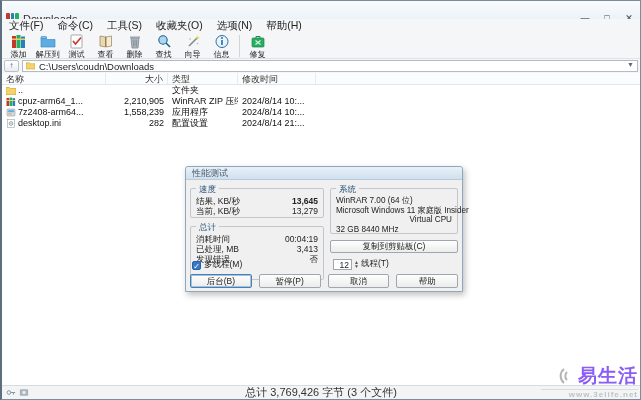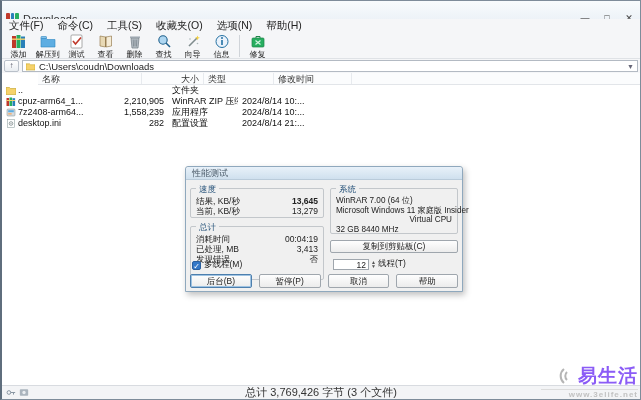--- a/index.html
+++ b/index.html
@@ -19,27 +19,27 @@
   .menubar span { padding:0 7px; }
 
   .toolbar { position:absolute; left:0; right:0; top:32px; height:26px; background:#f5f6f8; border-bottom:1px solid #dfe2e6; display:flex; align-items:flex-start; padding:1px 2px 0 2px; }
   .tbtn { width:29px; display:flex; flex-direction:column; align-items:center; gap:0px; }
   .tbtn svg { width:16px; height:15px; }
   .tbtn .lbl { font-size:8.5px; color:#222; white-space:nowrap; transform:scale(.95); }
   .tb-sep { width:1px; height:22px; background:#d0d4d9; margin:1px 3px 0 3px; }
 
   .addrbar { position:absolute; left:0; right:0; top:58px; height:14px; background:#f5f6f8; display:flex; align-items:center; padding:0 2px; gap:3px; }
   .upbtn { width:15px; height:12px; border:1px solid #b9c0c9; background:linear-gradient(#fff,#e9edf1); border-radius:2px; font-size:8px; color:#556; text-align:center; line-height:10px; }
-  .combo { flex:1; height:12px; background:#fff; border:1px solid #b3bac3; display:flex; align-items:center; padding:0 3px; gap:4px; }
+  .combo { flex:1; height:12px; background:#fff; border:1px solid #b3bac3; display:flex; align-items:flex-start; padding:0 3px; gap:4px; }
   .combo .path { font-size:9.5px; color:#222; }
   .combo .drop { margin-left:auto; font-size:7px; color:#667; }
 
   
   .list { position:absolute; left:0; right:0; top:72px; bottom:14px; background:#fff; }
-  .lhead { display:flex; height:12px; background:#fbfcfd; border-bottom:1px solid #e2e5e9; font-size:9px; color:#333;margin-left:36px; }
+  .lhead { display:flex; height:12px; background:#fbfcfd; border-bottom:1px solid #e2e5e9; font-size:9px; color:#333; }
   .lhead .c { border-right:1px solid #e7eaee; padding:0 4px; line-height:12px; }
   .c-name { width:104px; }
   .c-size { width:62px; text-align:right; }
   .c-type { width:70px; }
   .c-mod  { width:78px; }
   .lrow { display:flex; height:11px; font-size:9px; color:#111; align-items:center; }
   .lrow .c { padding:0 4px; line-height:11px; white-space:nowrap; overflow:hidden; }
   .lrow .c-name { display:flex; align-items:center; gap:2px; }
   .fic { width:10px; height:9px; flex:0 0 auto; }
 
@@ -59,21 +59,21 @@
   .g-speed { left:4px; top:8px; width:134px; height:30px; }
   .g-total { left:4px; top:46px; width:134px; height:54px; }
   .g-sys { left:144px; top:8px; width:128px; height:46px; }
   .sysline { line-height:9.5px; white-space:nowrap; transform:scale(.96); transform-origin:left; }
   .sysline.r { text-align:right; transform-origin:right; }
   .btn { background:linear-gradient(#fefefe,#ececec); border:1px solid #9fa6ad; border-radius:2px; font-size:8.5px; color:#222; font-family:inherit; }
   .copybtn { position:absolute; left:144px; top:60px; width:128px; height:13px; line-height:11px; }
   .mtrow { position:absolute; left:6px; top:79px; display:flex; align-items:center; gap:3px; }
   .chk { width:9px; height:9px; background:#3478c8; border:1px solid #2a5f9e; border-radius:2px; color:#fff; font-size:8px; line-height:9px; text-align:center; }
   .spinrow { position:absolute; left:147px; top:78px; display:flex; align-items:center; gap:2px; }
-  .spinbox { width:36px; height:11px; background:#fff; border:1px solid #9fa6ad; font-size:8.5px; text-align:right; padding-right:2px; line-height:10px; }
+  .spinbox { width:19px; height:11px; background:#fff; border:1px solid #9fa6ad; font-size:8.5px; text-align:right; padding-right:2px; line-height:10px; }
   .spin { display:flex; flex-direction:column; font-size:5px; line-height:4.5px; color:#555; }
   .dlg-btns { position:absolute; left:4px; right:4px; top:94px; display:flex; gap:7px; }
   .dlg-btns .btn { flex:1; height:14px; line-height:12px; }
   .btn.default { border:1px solid #4d7fae; box-shadow:0 0 0 1px #9fc3e2 inset; }
 
   
   .wm { position:absolute; right:2px; bottom:0px; width:97px; text-align:right; color:#a9a9a9; z-index:5; }
   .wm-row { display:flex; align-items:center; justify-content:flex-end; gap:1px; }
   .wm-brand { font-size:19px; font-weight:bold; color:#8b5cf6; letter-spacing:1px; }
   .wm-url { font-size:8px; color:#c2c2c2; font-weight:bold; letter-spacing:1px; border-top:1px solid #dcdcdc; }

